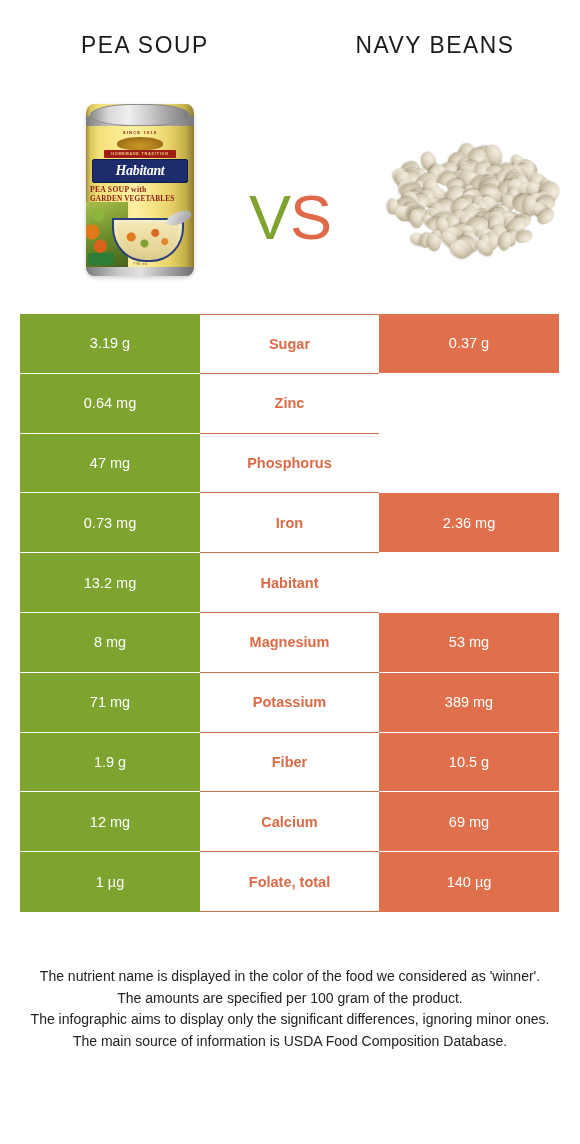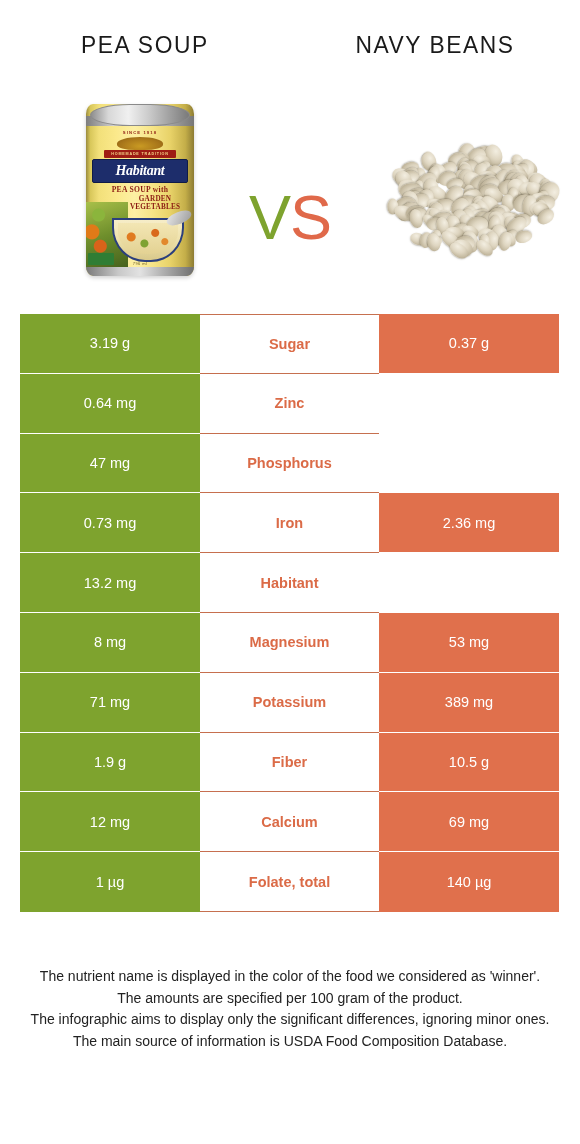--- a/index.html
+++ b/index.html
@@ -178,28 +178,27 @@
     font-weight: bold;
     font-style: italic;
     font-size: 14px;
     letter-spacing: -0.3px;
   }
   .can-sub {
     position: absolute;
     top: 81px;
     left: 4px;
     width: 100px;
-    text-align: center;
     z-index: 5;
     color: #8b1a12;
     font-family: "Liberation Serif", serif;
     font-weight: bold;
   }
   .can-sub .l1 { font-size: 7.6px; letter-spacing: 0.3px; display:block; }
-  .can-sub .l2 { font-size: 7.2px; letter-spacing: 0.2px; display:block; margin-top:1px;margin-left:30px; }
+  .can-sub .l2 { font-size: 7.2px; letter-spacing: 0.2px; display:block; margin-top:1px; }
   .can-photo {
     position: absolute;
     left: 0;
     top: 98px;
     width: 108px;
     height: 65px;
     z-index: 4;
     overflow: hidden;
   }
   .cp-veg {

